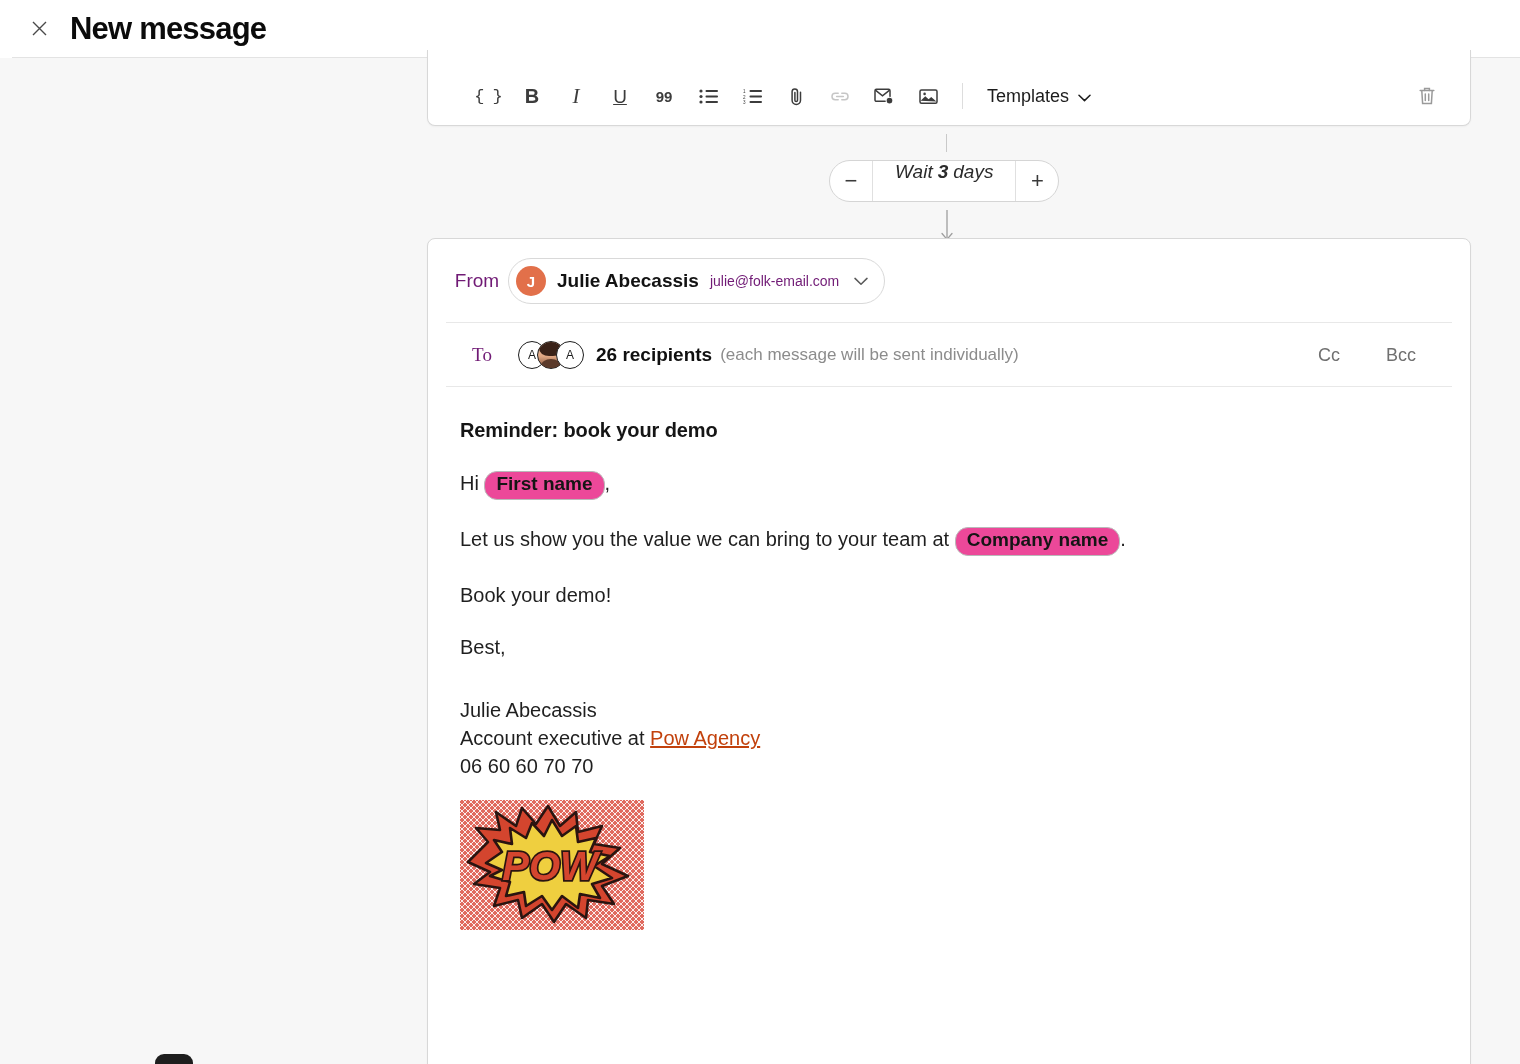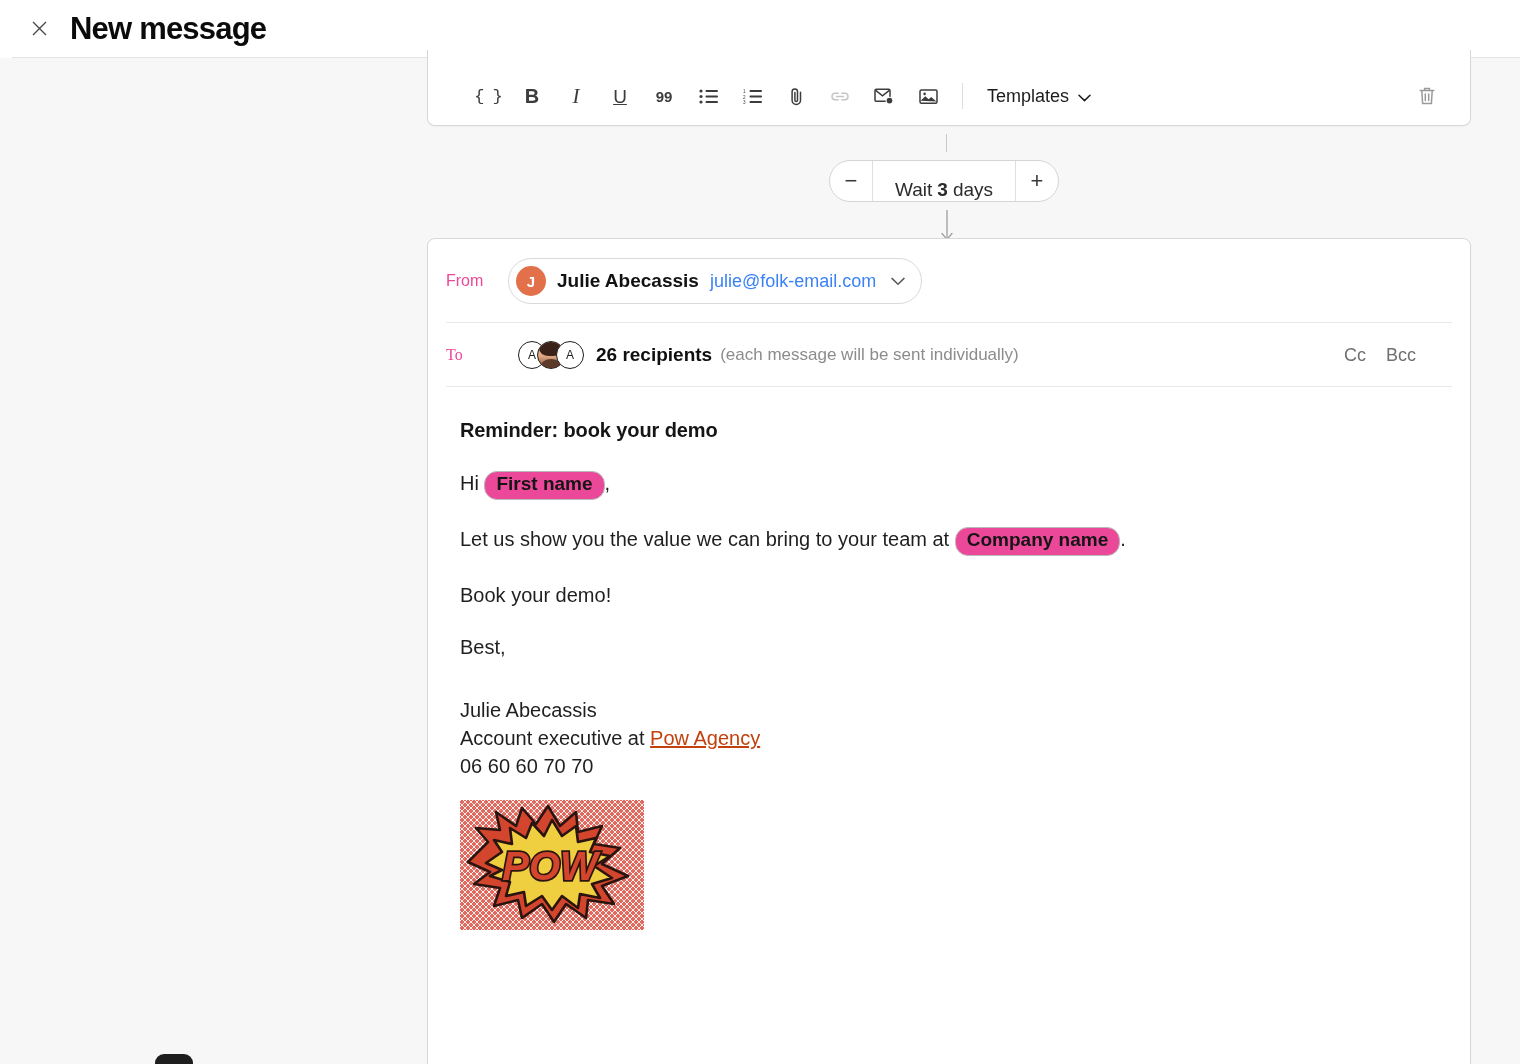--- a/index.html
+++ b/index.html
@@ -152,25 +152,26 @@
     display: flex; align-items: center; justify-content: center;
     font-size: 22px;
     color: #3a3a3a;
     cursor: pointer;
     user-select: none;
   }
   .wait-minus { border-right: 1px solid #e0e0e0; }
   .wait-plus { border-left: 1px solid #e0e0e0; }
   .wait-label {
     padding: 0 22px;
-    display: flex; align-items: flex-end; justify-content: center;
+    display: flex; align-items: flex-start; justify-content: center;
     font-size: 19px;
     color: #2b2b2b;
     white-space: nowrap;
     cursor: pointer;
+    font-style: italic;
   }
   .wait-label b { font-weight: 700; margin: 0 5px; }
   .connector-arrow {
     position: absolute;
     left: 938px; top: 152px;
     width: 18px; height: 32px;
     color: #9e9e9e;
   }
 
   
@@ -195,23 +196,24 @@
     padding: 0 18px;
   }
   .divider {
     position: absolute;
     left: 18px; right: 18px;
     height: 1px;
     background: #e8e8e8;
   }
   .field-label {
     width: 62px;
-    font-size: 16px;
-    color: #ec4899;
+    font-size: 19px;
+    color: #701a75;
     flex: none;
+    text-align: center;
   }
   .row-to .field-label { width: 72px; font-family: Liberation Serif, serif; }
 
   .from-chip {
     display: flex;
     align-items: center;
     gap: 11px;
     height: 46px;
     padding: 0 16px 0 7px;
     border: 1px solid #d9d9d9;
@@ -229,22 +231,22 @@
     font-weight: 600;
     flex: none;
   }
   .from-name {
     font-size: 19px;
     font-weight: 700;
     color: #121212;
     white-space: nowrap;
   }
   .from-email {
-    font-size: 18px;
-    color: #3b82f6;
+    font-size: 14px;
+    color: #701a75;
     white-space: nowrap;
   }
   .chev {
     margin-left: 4px;
     color: #5a5a5a;
     display: flex;
     align-items: center;
   }
 
   .avatar-stack {
@@ -295,21 +297,21 @@
   .to-note {
     font-size: 17px;
     color: #8c8c8c;
     margin-left: 8px;
     white-space: nowrap;
   }
   .to-actions {
     margin-left: auto;
     display: flex;
     align-items: flex-start;
-    gap: 20px;
+    gap: 46px;
     padding-right: 36px;
   }
   .cc-link {
     font-size: 18px;
     color: #707070;
     cursor: pointer;
   }
 
   
   .msg-body {

